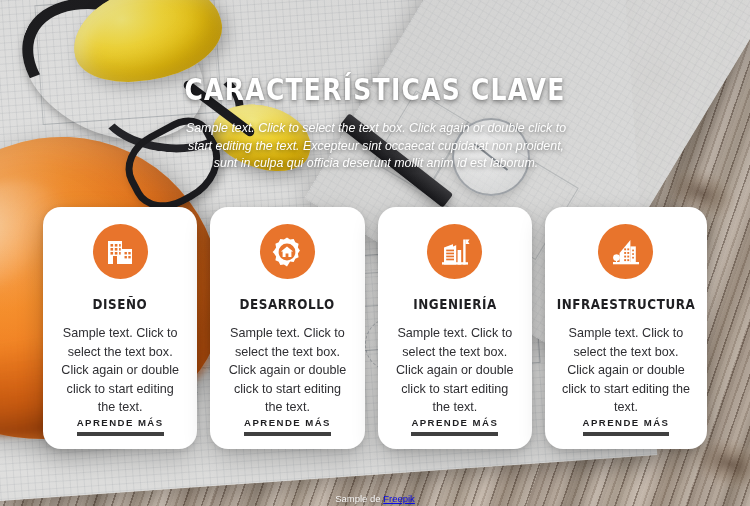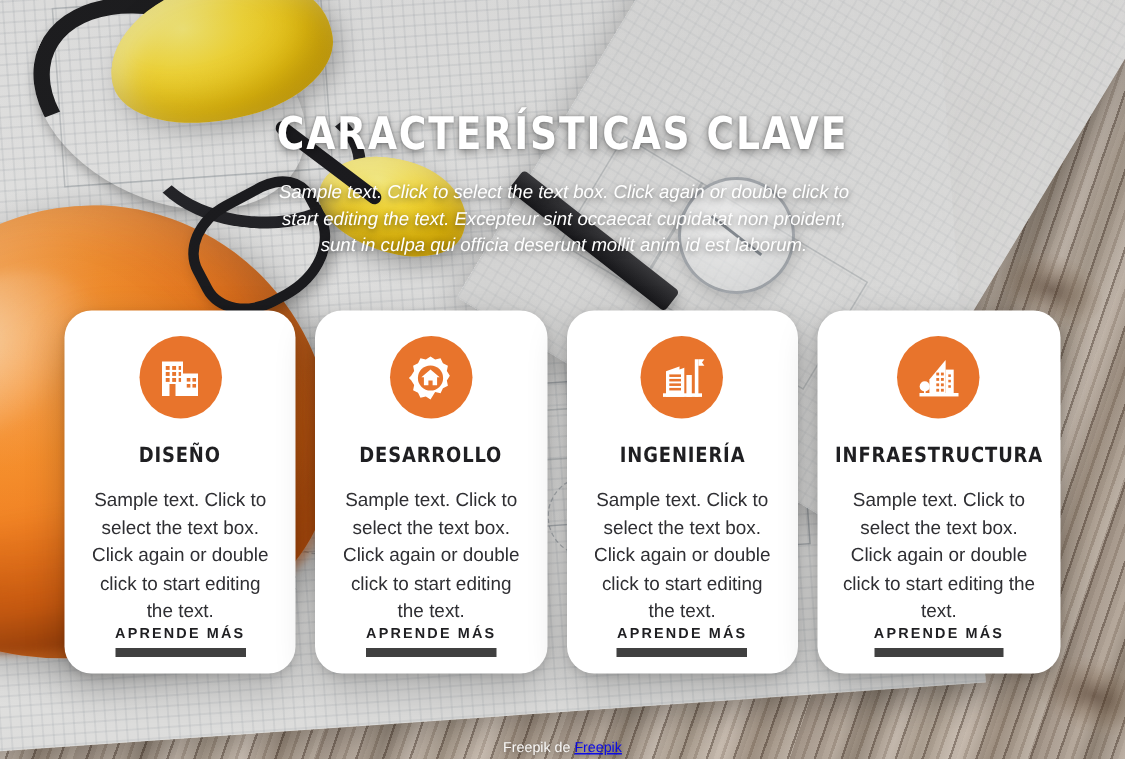--- a/index.html
+++ b/index.html
@@ -299,21 +299,21 @@
 
   .card-link {
     margin-top: auto;
     margin-bottom: 22px;
     font-size: 9.6px;
     font-weight: bold;
     letter-spacing: 1.45px;
     color: #1f1f22;
     text-decoration: none;
     padding-bottom: 4px;
-    border-bottom: 6px solid #404040;
+    border-bottom: 4px solid #404040;
     cursor: pointer;
     text-align: center;
   }
 
   .credit {
     position: absolute;
     left: 0; right: 0;
     bottom: 36px;
     text-align: center;
     font-size: 9.5px;
@@ -461,16 +461,16 @@
         </svg>
       </div>
       <div class="card-title">INFRAESTRUCTURA</div>
       <div class="card-text">Sample text. Click to select the text box. Click again or double click to start editing the text.</div>
       <a class="card-link" href="#">APRENDE MÁS</a>
     </div>
 
   </div>
 
   <div class="credit">
-    <span>Freepik de </span><a class="src" href="#">Freepik</a>
+    <span>Sample de </span><a class="src" href="#">Freepik</a>
   </div>
 
 </div>
 
 </body></html>

